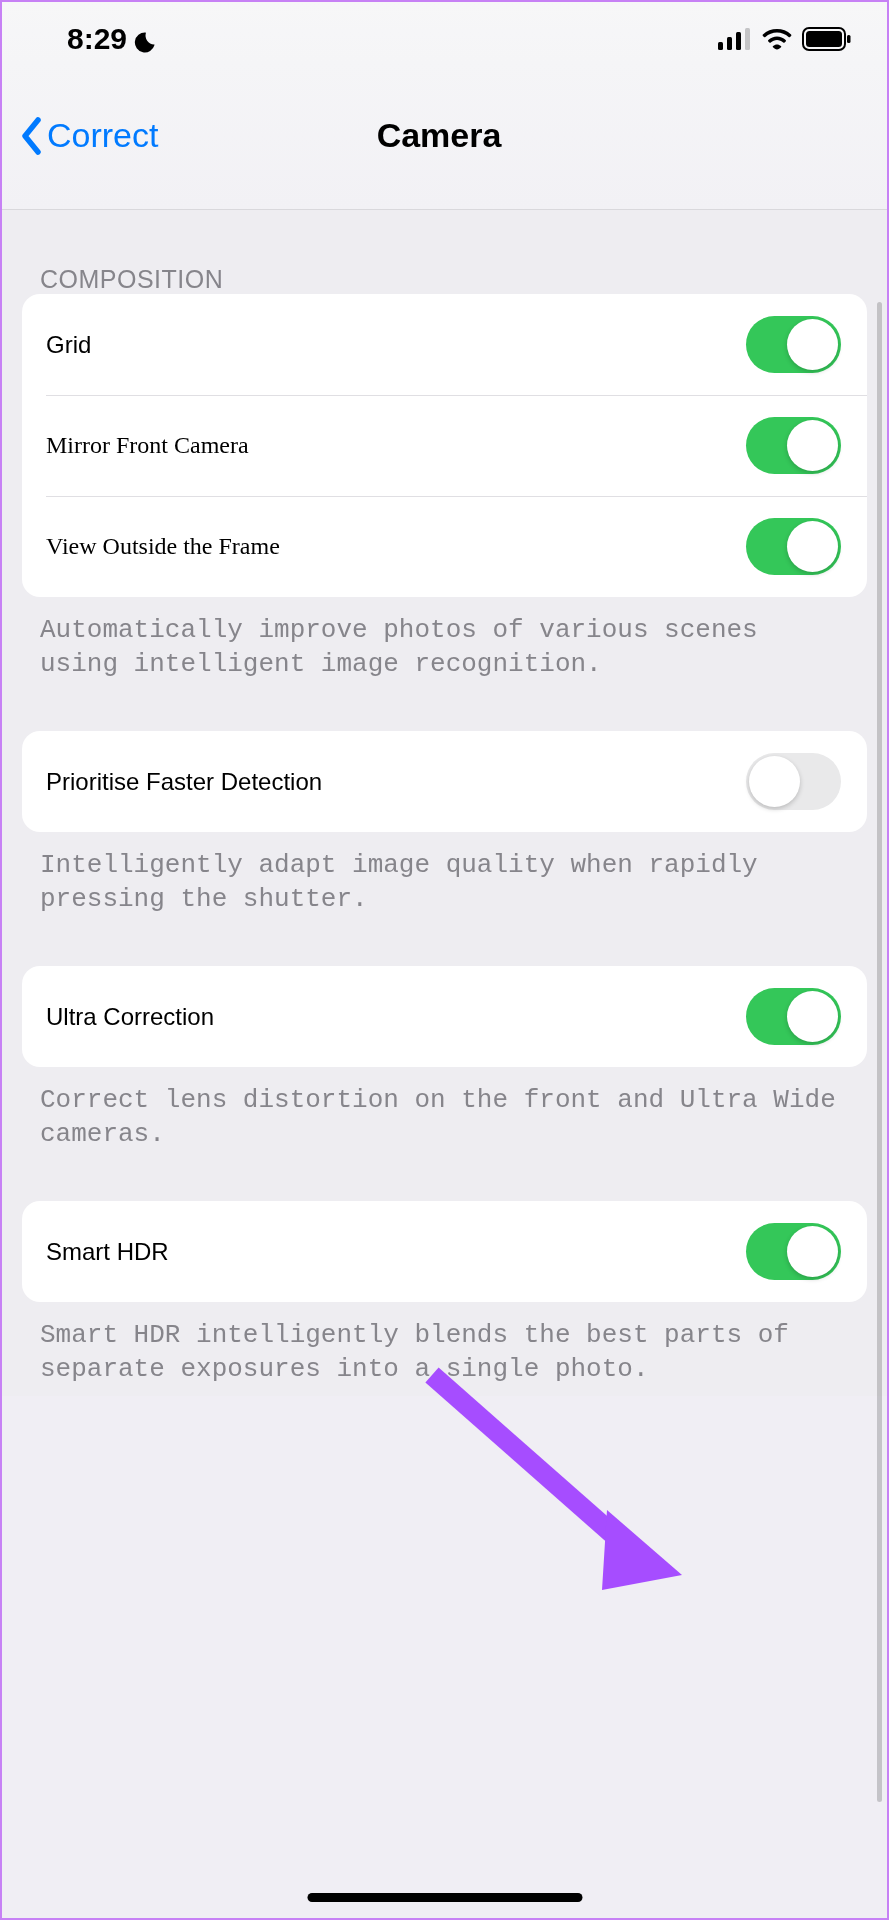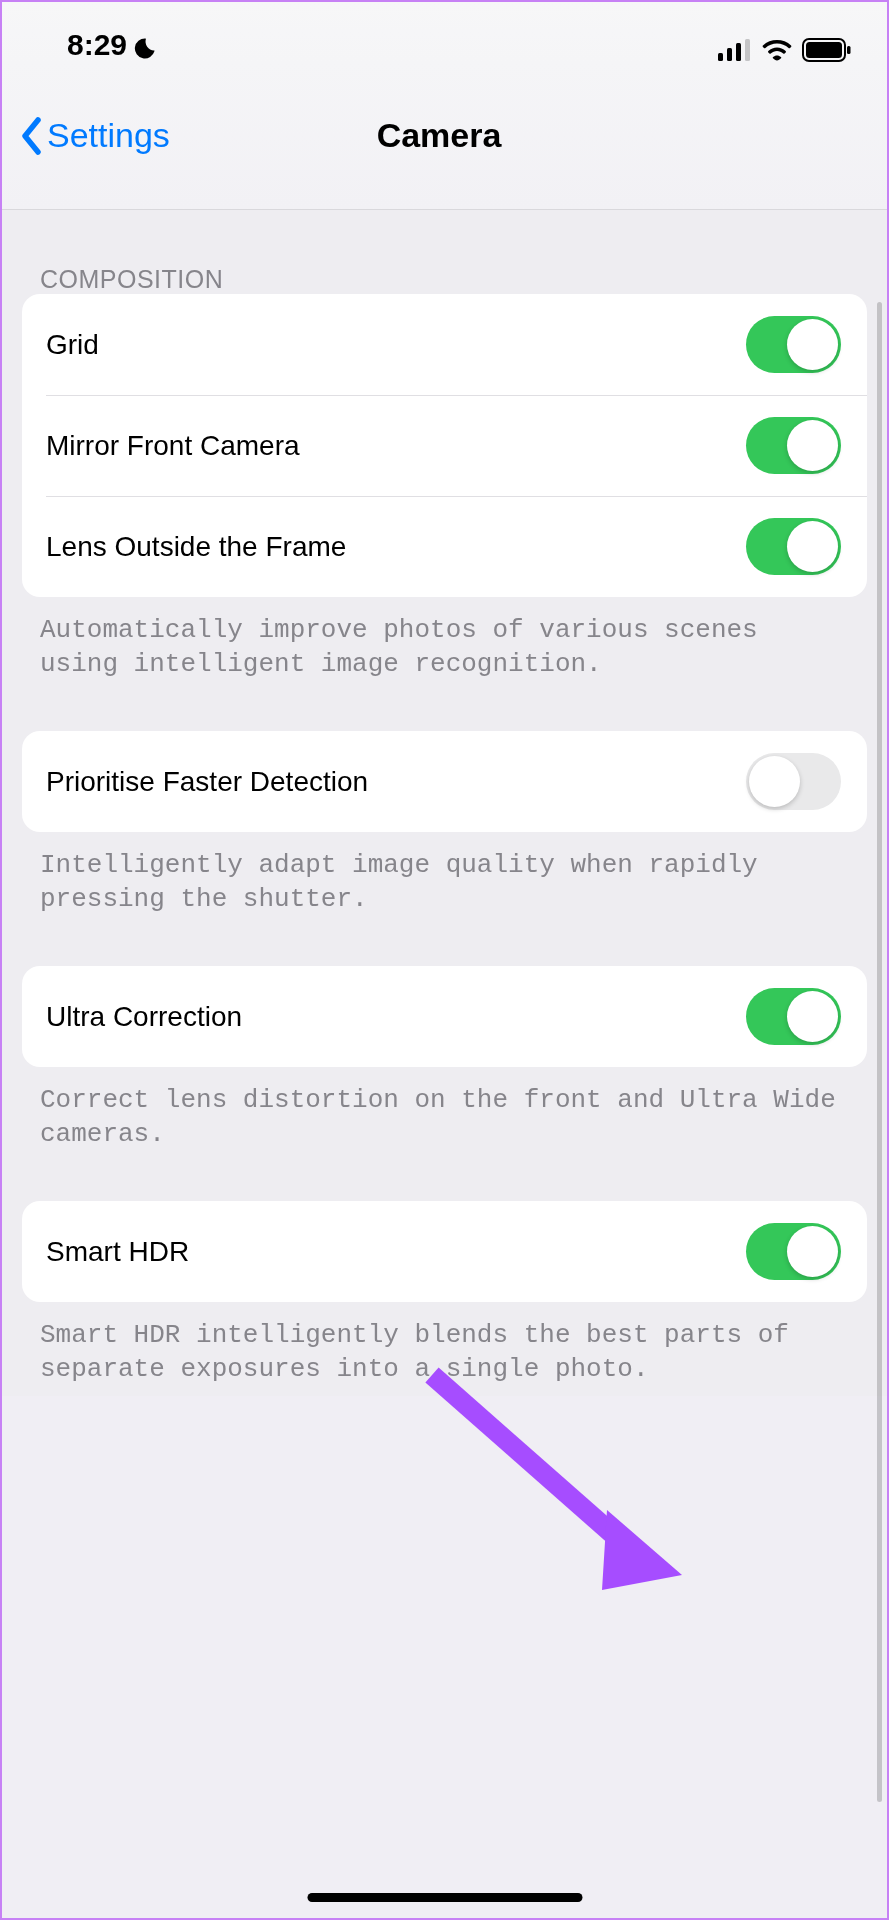--- a/index.html
+++ b/index.html
@@ -15,21 +15,21 @@
       background: #f0eef4;
       position: relative;
       border: 2px solid #c781f5;
       overflow: hidden;
     }
     .status-bar {
       height: 60px;
       padding: 14px 35px 0 65px;
       display: flex;
       justify-content: space-between;
-      align-items: flex-end;
+      align-items: center;
       background: linear-gradient(to bottom, #f7f7f8, #f5f5f7);
     }
     .status-left {
       display: flex;
       align-items: center;
       gap: 6px;
       font-size: 30px;
       font-weight: 600;
       color: #000;
     }
@@ -99,32 +99,33 @@
     }
     .cell {
       display: flex;
       align-items: center;
       justify-content: space-between;
       padding: 22px 26px 22px 24px;
       min-height: 90px;
     }
     .cell + .cell {
       position: relative;
+      font-family: Liberation Serif, serif;
     }
     .cell + .cell::before {
       content: "";
       position: absolute;
       top: 0;
       left: 24px;
       right: 0;
       height: 1px;
       background: #e0dfe3;
     }
     .cell-label {
-      font-size: 28px;
+      font-size: 24px;
       color: #000;
       font-weight: 400;
     }
     .toggle {
       width: 95px;
       height: 57px;
       border-radius: 30px;
       position: relative;
       cursor: pointer;
       flex-shrink: 0;
@@ -223,21 +224,21 @@
         </svg>
     </span>
   </div>
 </div>
 
 <div class="nav-bar">
   <div class="nav-back">
     <svg class="chevron-back" viewBox="0 0 22 38">
         <path fill="none" stroke="#007aff" stroke-width="5.5" stroke-linecap="round" stroke-linejoin="round" d="M18 3 L5 19 L18 35"></path>
       </svg>
-    <span>Settings</span>
+    <span>Correct</span>
   </div>
   <div class="nav-title">Camera</div>
 </div>
 
 <div class="content">
 
   <div class="section-header">COMPOSITION</div>
   <div class="cell-group">
     <div class="cell">
       <span class="cell-label">Grid</span>
@@ -245,21 +246,21 @@
           <div class="toggle-knob"></div>
         </div>
     </div>
     <div class="cell">
       <span class="cell-label">Mirror Front Camera</span>
       <div class="toggle on">
           <div class="toggle-knob"></div>
         </div>
     </div>
     <div class="cell">
-      <span class="cell-label">Lens Outside the Frame</span>
+      <span class="cell-label">View Outside the Frame</span>
       <div class="toggle on">
           <div class="toggle-knob"></div>
         </div>
     </div>
   </div>
 
   <div class="section-footer">Automatically improve photos of various scenes using intelligent image recognition.</div>
 
   <div class="gap"></div>
   <div class="cell-group">

